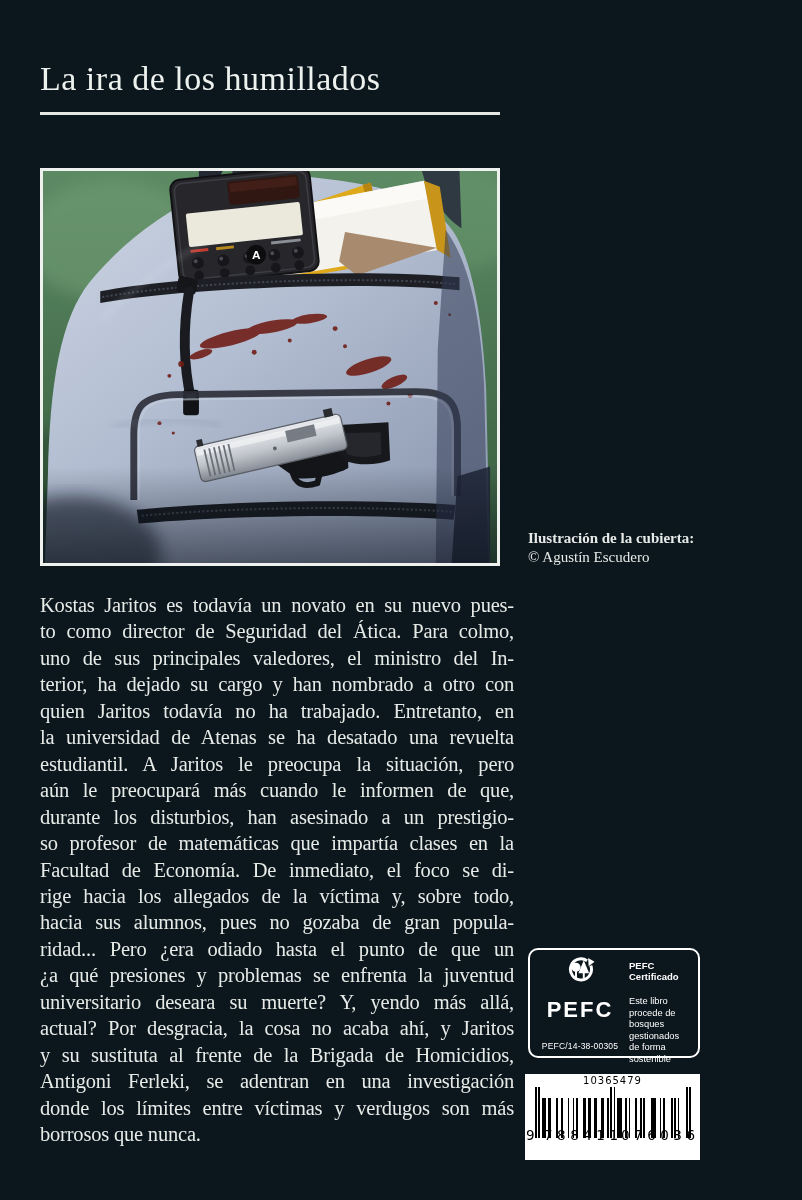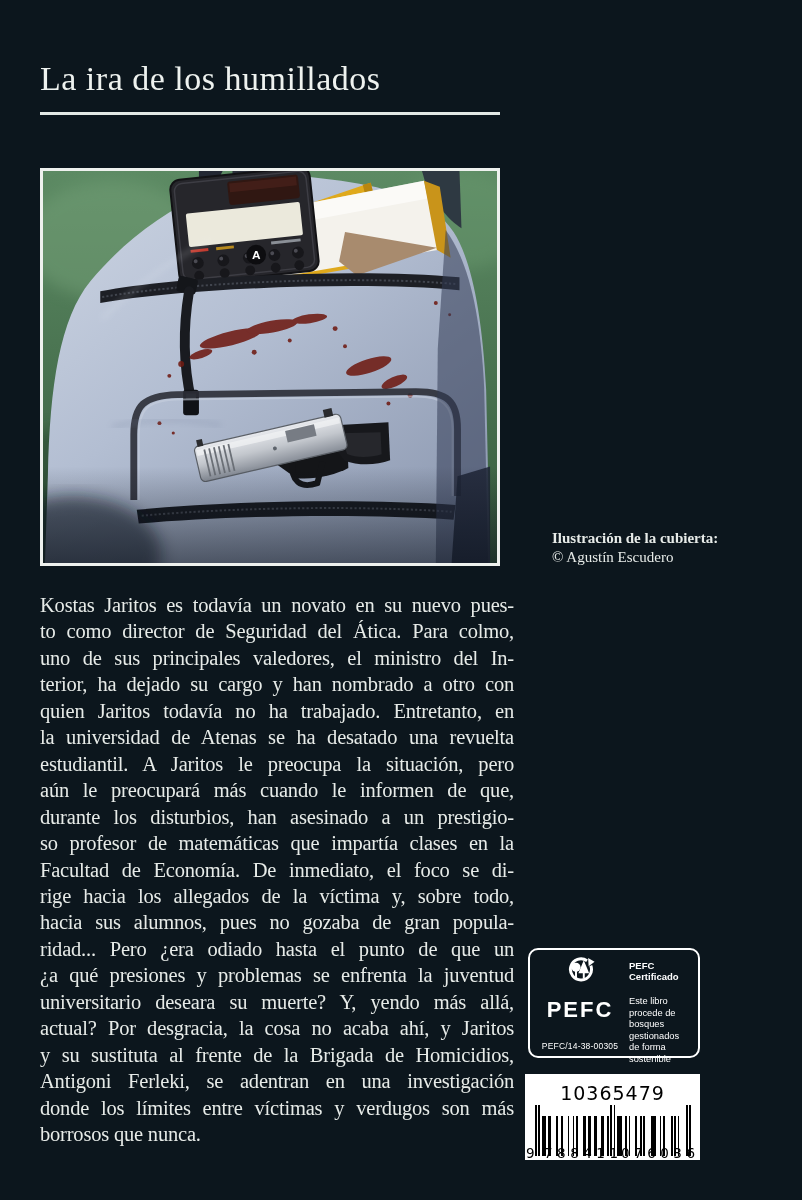--- a/index.html
+++ b/index.html
@@ -18,21 +18,21 @@
   .title-rule{left:40px;top:112px;width:460px;height:3px;background:#e3e8e5;}
 
   
   .photo-frame{
     left:40px;top:168px;width:460px;height:398px;
     border:3px solid #eef1ee;box-sizing:border-box;background:#4e7d57;
   }
   .photo-frame svg{display:block;width:454px;height:392px;}
 
   
-  .credit{left:552px;top:529px;width:250px;font-size:15px;line-height:19px;}
+  .credit{left:528px;top:529px;width:250px;font-size:15px;line-height:19px;}
   .credit .c1{font-weight:bold;}
 
   
   .synopsis{left:40px;top:592px;width:474px;}
   .syn-line{
     font-size:20.5px;line-height:26.45px;letter-spacing:-0.2px;
     text-align:justify;text-align-last:justify;white-space:normal;color:#e7ebe8;
   }
   .syn-line:last-child{text-align-last:left;}
 
@@ -51,21 +51,21 @@
   .pefc-cert{font-size:9.5px;font-weight:bold;}
   .pefc-desc{margin-top:14px;}
   .pefc-desc div{font-size:9.3px;line-height:11.5px;}
   .pefc-url{font-size:9.5px;font-weight:bold;margin-top:12px;}
 
   
   .barcode{
     left:525px;top:1074px;width:175px;height:86px;background:#fff;color:#000;
     font-family:"DejaVu Sans", sans-serif;
   }
-  .bc-number{font-size:19px;text-align:center;padding-top:8px;letter-spacing:1px;}
+  .bc-number{font-size:10px;text-align:center;padding-top:1px;letter-spacing:1px;}
   .bc-area{position:relative;height:62px;margin-top:1px;}
   .bc-bars{position:absolute;left:10px;top:0;font-size:0;white-space:nowrap;}
   .mod{display:inline-block;width:1.65px;height:40px;}
   .mod.on{background:#000;}
   .mod.tall{height:51px;}
   .bc-digit{position:absolute;top:40px;font-size:13.5px;line-height:16px;}
   .bc-p{left:1px;}
   .bc-l{left:19px;width:66px;text-align:center;letter-spacing:4.5px;}
   .bc-r{left:96px;width:66px;text-align:center;letter-spacing:4.5px;}
 </style>

